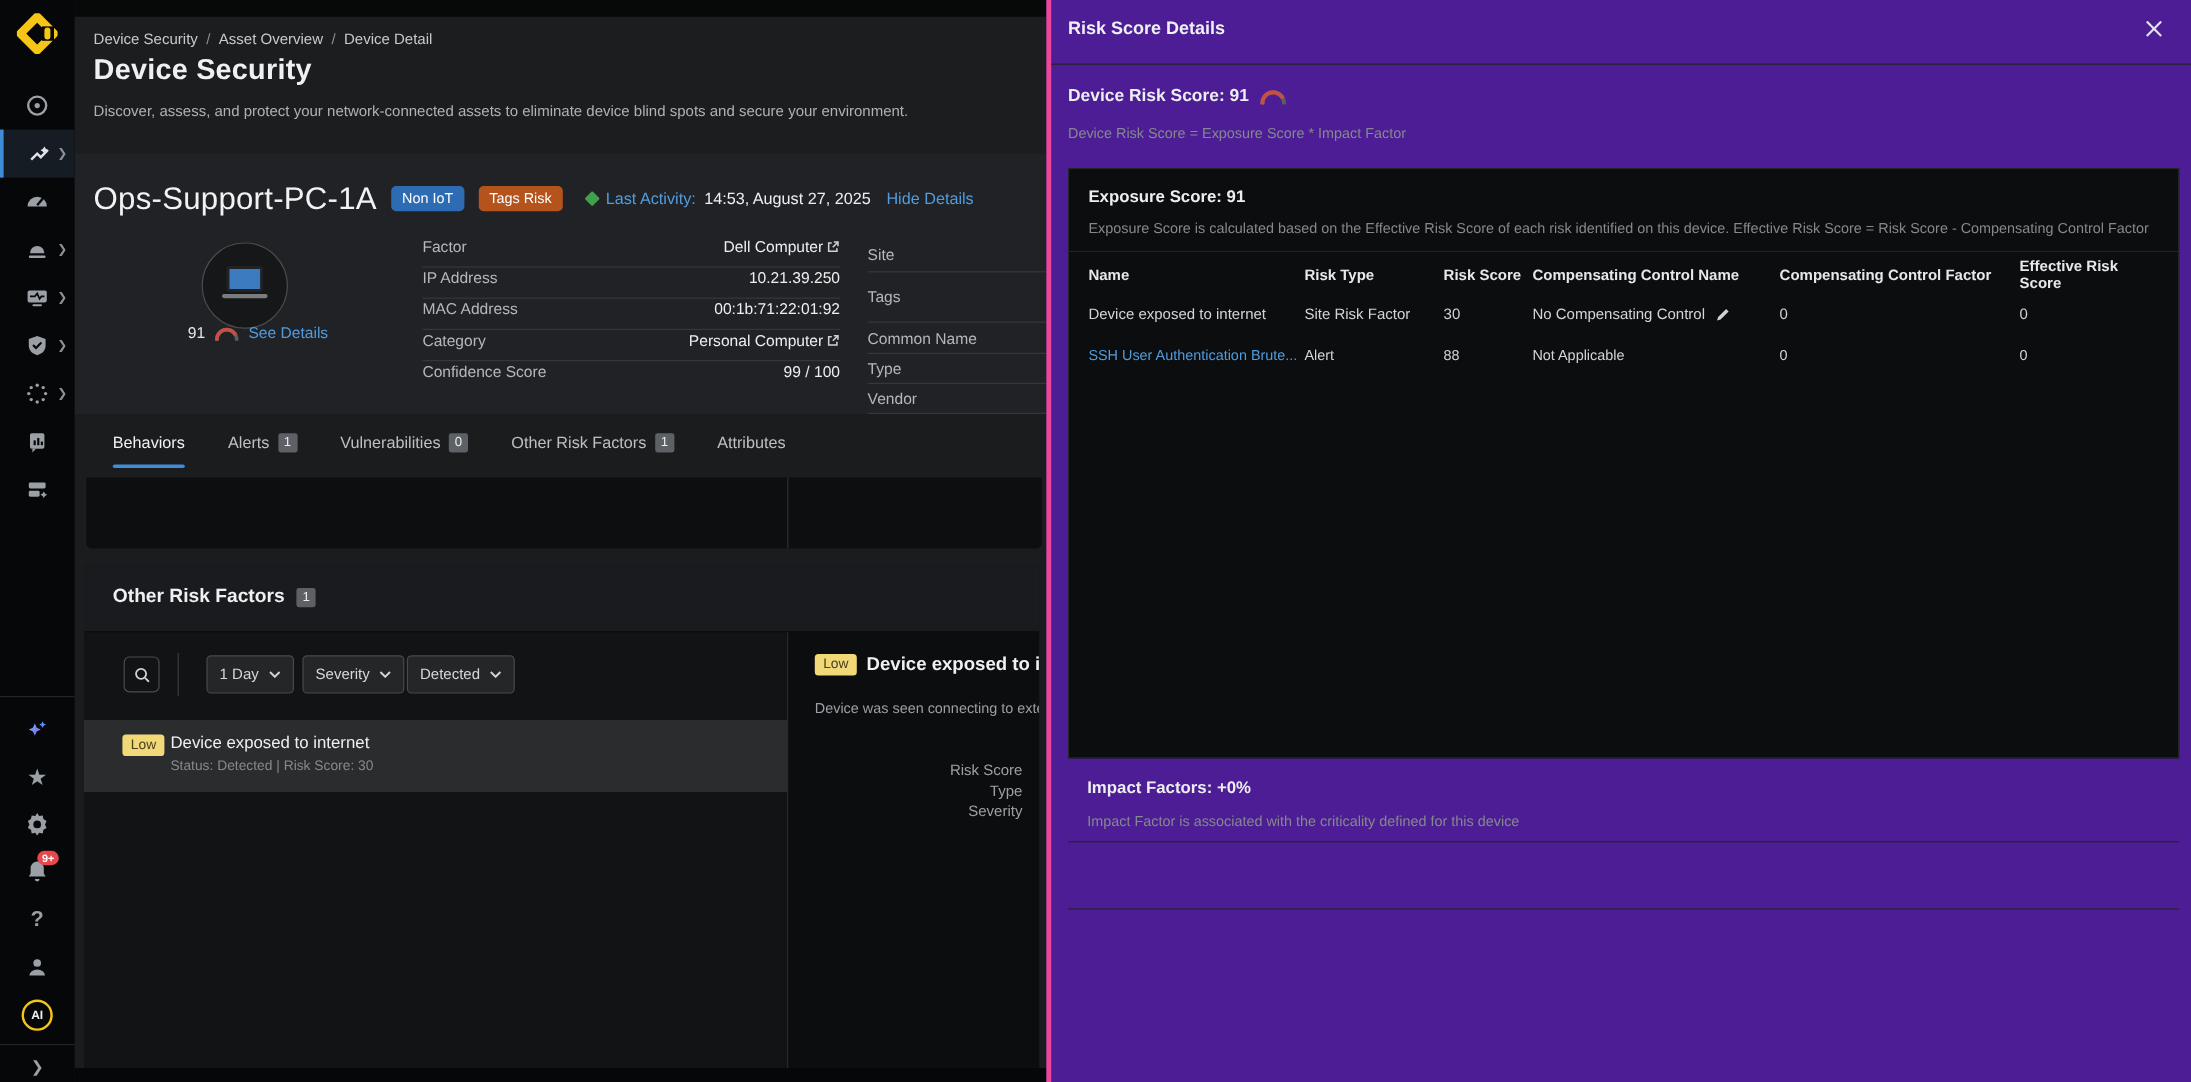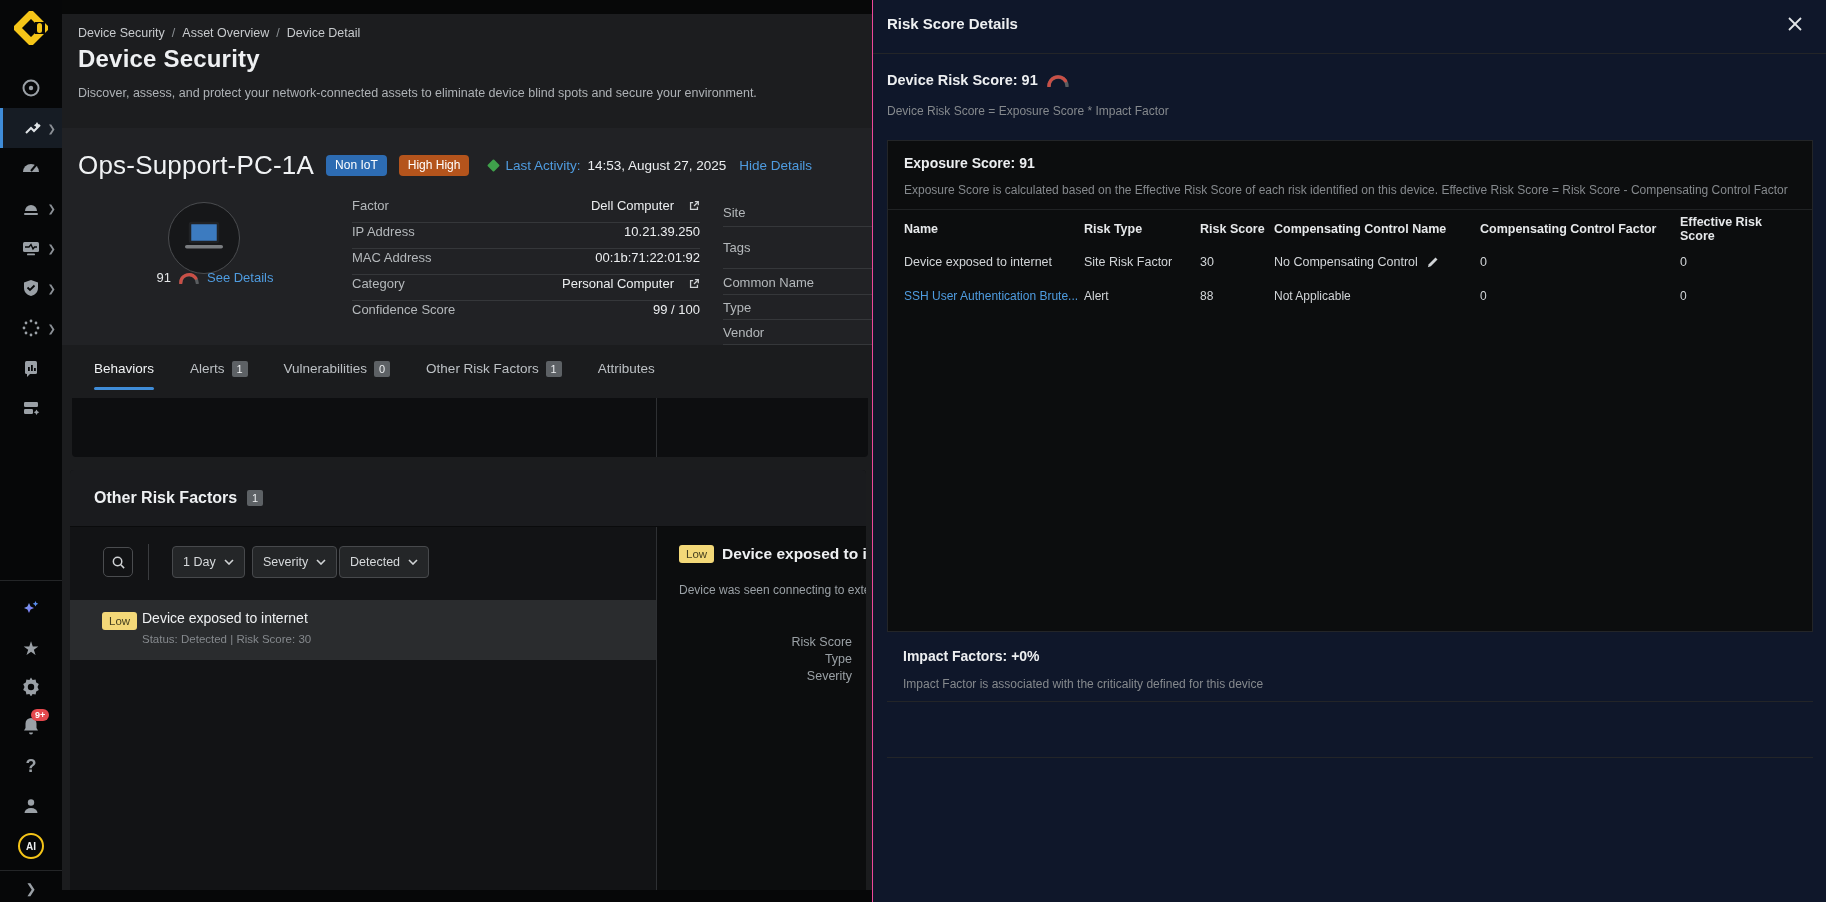--- a/index.html
+++ b/index.html
@@ -35,21 +35,21 @@
   .pill.noniot{background:#2d6cb3}
   .pill.highrisk{background:#b4541c}
   .activity{display:flex;align-items:center;gap:7px;font-size:13.5px;margin-left:8px}
   .diamond{width:9px;height:9px;background:#3fa14b;transform:rotate(45deg);border-radius:1px}
   .link{color:#4f9ce0;cursor:pointer}
   .avatar{position:absolute;top:74px;left:106px;width:72px;height:72px;border-radius:50%;border:1px solid #4a4c4f;background:#161719;display:flex;align-items:center;justify-content:center}
   .score-row{position:absolute;top:142px;left:73px;width:160px;display:flex;align-items:center;justify-content:center;gap:7px;font-size:13px;color:#e4e6e8}
   .info-col1{position:absolute;top:70px;left:290px;width:348px}
   .inf-row{position:absolute;left:0;width:348px;display:flex;justify-content:space-between;align-items:center;font-size:13px}
   .inf-label{color:#b4b8bb}
-  .inf-val{color:#eceef0;display:flex;align-items:center;gap:14px}
+  .inf-val{color:#eceef0;display:flex;align-items:center;gap:2px}
   .inf-div{position:absolute;left:0;width:348px;height:1px;background:#35373a}
   .info-col2{position:absolute;top:70px;left:661px;width:149px}
   .inf2-label{position:absolute;left:0;font-size:13px;color:#b4b8bb}
   .inf2-div{position:absolute;left:0;width:160px;height:1px;background:#35373a}
 
   .tabs{position:absolute;top:345px;left:0;width:810px;height:47px;background:#1b1c1e;display:flex;align-items:center;padding-left:32px;gap:36px}
   .tab{position:relative;display:flex;align-items:center;gap:7px;font-size:13.5px;color:#bcc0c4;height:47px;cursor:pointer}
   .tab.active{color:#f0f2f4}
   .tab.active::after{content:"";position:absolute;left:0;right:0;bottom:2px;height:3px;background:#3f8cd8;border-radius:2px}
   .cnt{background:#5d6165;color:#eceef0;font-size:11px;min-width:16px;height:16px;border-radius:2px;display:flex;align-items:center;justify-content:center;padding:0 3px}
@@ -74,21 +74,21 @@
 
   .detail-pane{position:absolute;top:57px;left:587px;right:0;bottom:0;background:#0c0d0e;overflow:hidden}
   .dp-head{position:absolute;top:18px;left:22px;display:flex;align-items:center;gap:8px;white-space:nowrap}
   .dp-title{font-size:15.5px;font-weight:700;color:#eef0f2}
   .dp-desc{position:absolute;top:56px;left:22px;font-size:12px;color:#9aa0a5;white-space:nowrap}
   .dp-label{position:absolute;right:14px;font-size:12.5px;color:#9aa0a5;text-align:right;white-space:nowrap}
 
   .strip-bottom{position:absolute;bottom:0;left:0;width:810px;height:12px;background:#060708}
 
   
-  .right-panel{position:relative;flex:1;background:#0f172a;border-left:1px solid #ec4899}
+  .right-panel{position:relative;flex:1;background:#4c1d95;border-left:4px solid #ec4899}
   .rp-title{position:absolute;top:15px;left:14px;font-size:15px;font-weight:700;color:#eef0f2}
   .rp-close{position:absolute;top:15px;right:22px;width:18px;height:18px;cursor:pointer;display:flex;align-items:center;justify-content:center}
   .rp-div{position:absolute;top:53px;left:0;width:100%;height:1px;background:#232528}
   .drs{position:absolute;top:72px;left:14px;display:flex;align-items:center;gap:8px;font-size:14.5px;font-weight:700;color:#eceef0}
   .formula{position:absolute;top:104px;left:14px;font-size:12px;color:#85898d}
   .exp-box{position:absolute;top:140px;left:14px;width:926px;height:492px;border:1px solid #232528;background:#0c0d0e}
   .exp-title{position:absolute;top:14px;left:16px;font-size:14px;font-weight:700;color:#eceef0}
   .exp-desc{position:absolute;top:42px;left:16px;font-size:12px;color:#85898d}
   .exp-div{position:absolute;top:68px;left:0;width:100%;height:1px;background:#202224}
   .grid6{display:grid;grid-template-columns:180px 116px 74px 206px 200px 1fr;padding:0 16px;align-items:center}
@@ -291,21 +291,21 @@
         <span>Device Detail</span>
       </nav>
       <h1 class="page-title">Device Security</h1>
       <p class="page-sub">Discover, assess, and protect your network-connected assets to eliminate device blind spots and secure your environment.</p>
     </header>
 
     <section class="device-band">
       <div class="dev-row">
         <span class="dev-name">Ops-Support-PC-1A</span>
         <span class="pill noniot">Non IoT</span>
-        <span class="pill highrisk">High High</span>
+        <span class="pill highrisk">Tags Risk</span>
         <span class="activity">
           <span class="diamond"></span>
           <span class="link">Last Activity:</span>
           <span style="color:#eceef0">14:53, August 27, 2025</span>
           <span class="link" style="margin-left:6px">Hide Details</span>
         </span>
       </div>
 
       <div class="avatar">
         <svg width="44" height="34" viewBox="0 0 44 34">

